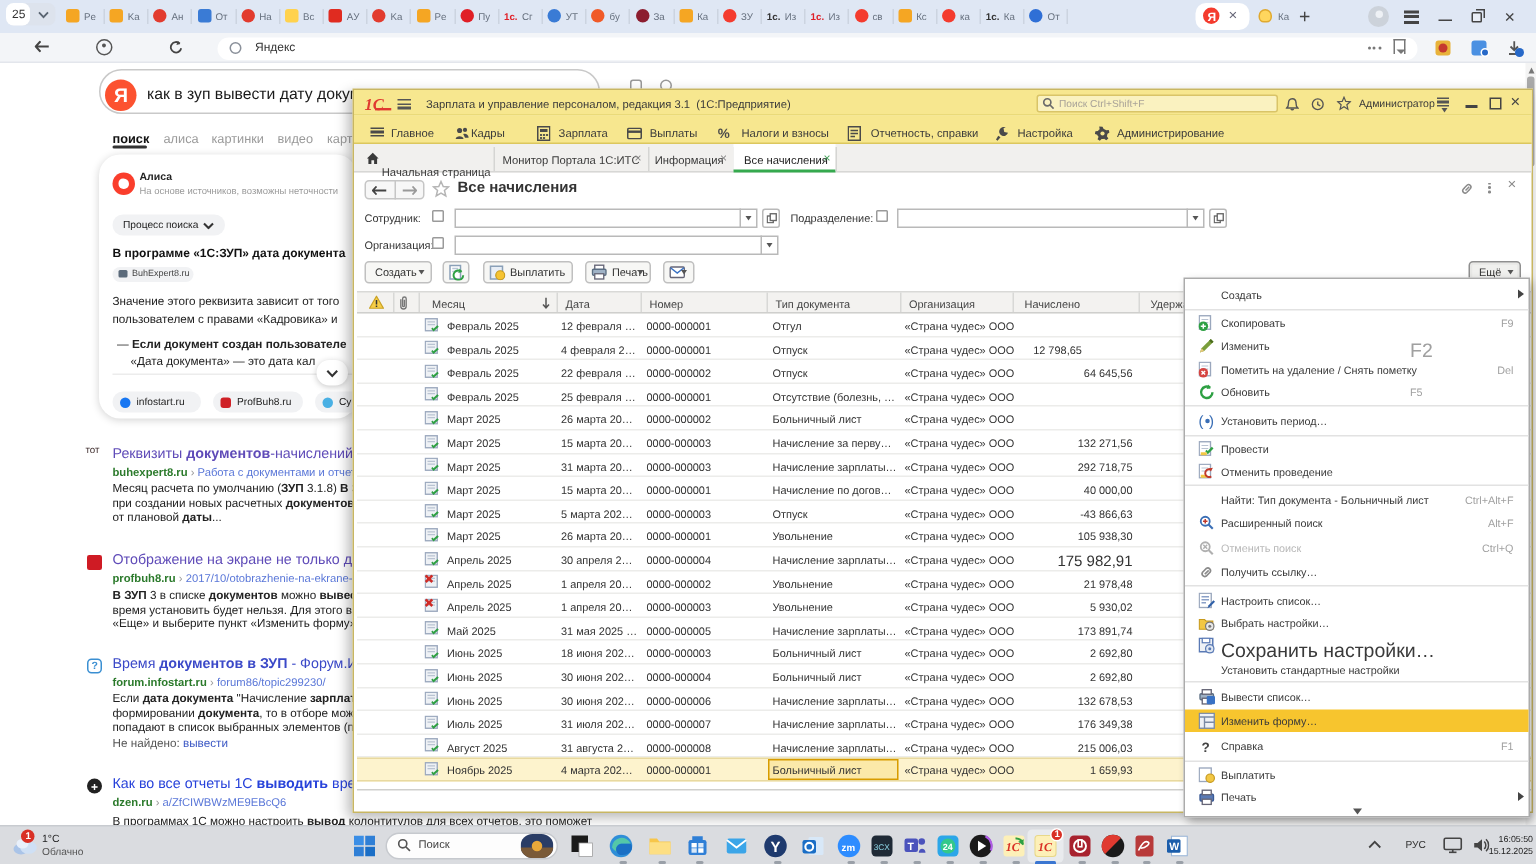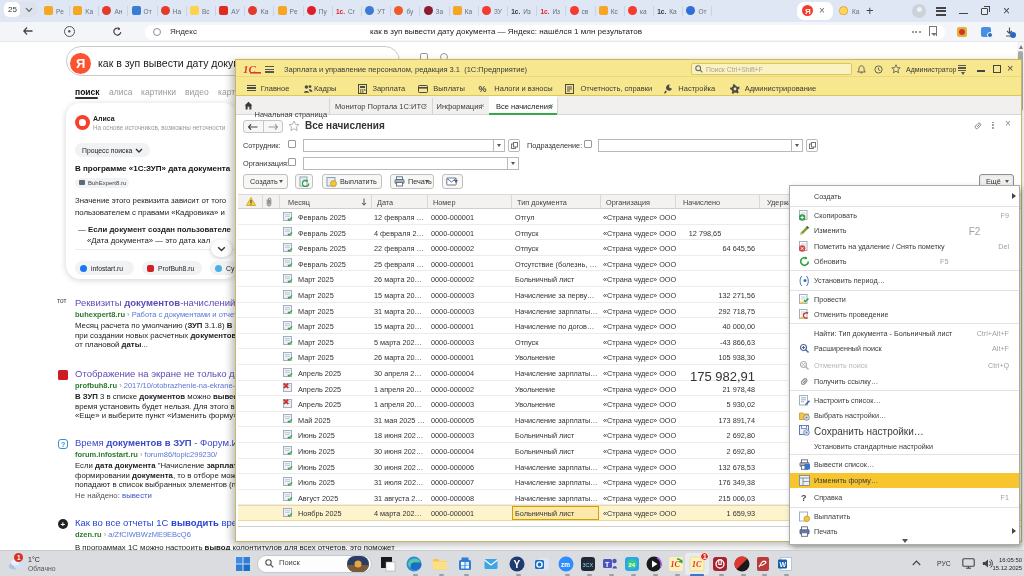--- a/index.html
+++ b/index.html
@@ -118,21 +118,20 @@
 <div class="a" style="left:67.5px;top:5.5px;font-size:6px;color:#555;">●</div>
 <div class="a" style="left:113px;top:5px;">
       <svg width="9" height="9" viewBox="0 0 9 9">
         <path d="M7.8 5.2 A3.5 3.5 0 1 1 6.8 2" fill="none" stroke="#444" stroke-width="1.2"></path>
         <path d="M5.6 0.2 L7.2 2.4 L4.6 3 Z" fill="#444"></path>
       </svg>
     </div>
 <div class="a" style="left:145px;top:2.5px;width:800px;height:15px;background:#fff;border-radius:8px;"></div>
 <div class="ci" style="left:153px;top:6px;width:8px;height:8px;border:1.2px solid #8a909a;"></div>
 <div class="a" style="left:170px;top:5px;font-size:8px;color:#333;">Яндекс</div>
-<div class="a" style="left:370px;top:5px;font-size:8px;color:#222;">как в зуп вывести дату документа — Яндекс: нашёлся 1 млн результатов</div>
 <div class="a" style="left:912.0px;top:8.5px;width:2px;height:2px;border-radius:50%;background:#777;"></div>
     <div class="a" style="left:915.4px;top:8.5px;width:2px;height:2px;border-radius:50%;background:#777;"></div>
     <div class="a" style="left:918.8px;top:8.5px;width:2px;height:2px;border-radius:50%;background:#777;"></div>
 <div class="a" style="left:929px;top:4px;width:8px;height:10px;border:1.2px solid #777;border-bottom:none;"></div>
 <div class="a" style="left:930.5px;top:11px;border-left:3.2px solid transparent;border-right:3.2px solid transparent;border-top:3.5px solid #777;"></div>
 <div class="a" style="left:957px;top:5px;width:10px;height:10px;background:#e8b23a;border-radius:2px;"></div>
 <div class="ci" style="left:959px;top:7px;width:6px;height:6px;background:#c5392f;"></div>
 <div class="a" style="left:981px;top:5px;width:10px;height:10px;background:#4a90e2;border-radius:2px;"></div>
 <div class="ci" style="left:987px;top:10px;width:6px;height:6px;background:#2668c8;border:1px solid #fff;"></div>
 <div class="a" style="left:1005px;top:5px;">
@@ -629,21 +628,21 @@
         <line x1="2" y1="2.6" x2="7" y2="2.6" stroke="#b9c3d2" stroke-width="0.8"></line>
         <line x1="2" y1="4.4" x2="7" y2="4.4" stroke="#b9c3d2" stroke-width="0.8"></line>
         <path d="M4.5 7.2 L6 9 L9.5 5.8 L8.6 4.9 L6 7.2 L5.3 6.3 Z" fill="#2ea043"></path>
       </svg>
     </div>
     <div class="a" style="left:62px;top:309.0px;font-size:7.3px;color:#333;white-space:nowrap;">Апрель 2025</div>
     <div class="a" style="left:138px;top:309.0px;font-size:7.3px;color:#333;white-space:nowrap;">30 апреля 2…</div>
     <div class="a" style="left:195px;top:309.0px;font-size:7.3px;color:#333;white-space:nowrap;">0000-000004</div>
     <div class="a" style="left:279px;top:309.0px;font-size:7.3px;color:#333;white-space:nowrap;">Начисление зарплаты…</div>
     <div class="a" style="left:367px;top:309.0px;font-size:7.3px;color:#333;white-space:nowrap;">«Страна чудес» ООО</div>
-    <div class="a" style="left:419px;top:309.0px;width:100px;font-size:13px;color:#333;text-align:right;">175 982,91</div>
+    <div class="a" style="left:419px;top:309.0px;width:100px;font-size:10px;color:#333;text-align:right;">175 982,91</div>
     <div class="a" style="left:2px;top:335.20000000000005px;width:783px;height:1px;background:#ececea;"></div>
     <div class="a" style="left:47px;top:323.1px;">
       <svg width="10" height="11" viewBox="0 0 10 11">
         <rect x="0.5" y="0.5" width="8" height="8" fill="#eef1f5" stroke="#9aa7bd" stroke-width="0.9"></rect>
         <line x1="2" y1="2.6" x2="7" y2="2.6" stroke="#b9c3d2" stroke-width="0.8"></line>
         <line x1="2" y1="4.4" x2="7" y2="4.4" stroke="#b9c3d2" stroke-width="0.8"></line>
         <path d="M0.2 1.2 L1.4 0 L3 1.6 L4.6 0 L5.8 1.2 L4.2 2.8 L5.8 4.4 L4.6 5.6 L3 4 L1.4 5.6 L0.2 4.4 L1.8 2.8 Z" fill="#cf2b26"></path>
       </svg>
     </div>
     <div class="a" style="left:62px;top:324.6px;font-size:7.3px;color:#333;white-space:nowrap;">Апрель 2025</div>
@@ -791,21 +790,21 @@
     <div class="a" style="left:24px;top:24.5px;font-size:7.2px;color:#3a3a3a;white-space:nowrap;">Скопировать</div>
     <div class="a" style="left:150px;top:24.5px;width:69px;font-size:7.2px;color:#a0a0a0;text-align:right;">F9</div>
     <div class="a" style="left:9px;top:39.0px;width:11px;height:11px;">
       <svg width="11" height="11" viewBox="0 0 11 11">
         <path d="M1 10 L2 7.2 L8.2 1 L10 2.8 L3.8 9 Z" fill="#7a9e3b"></path>
         <path d="M8.2 1 L10 2.8 L8.9 3.9 L7.1 2.1 Z" fill="#4a6b1e"></path>
         <path d="M1 10 L2 7.2 L3.8 9 Z" fill="#e8c87a"></path>
       </svg>
     </div>
     <div class="a" style="left:24px;top:40.0px;font-size:7.2px;color:#3a3a3a;white-space:nowrap;">Изменить</div>
-    <div class="a" style="left:150px;top:40.0px;width:69px;font-size:10px;color:#a0a0a0;text-align:center;">F2</div>
+    <div class="a" style="left:150px;top:40.0px;width:69px;font-size:13px;color:#a0a0a0;text-align:left;">F2</div>
     <div class="a" style="left:9px;top:54.5px;width:11px;height:11px;">
       <svg width="11" height="11" viewBox="0 0 11 11">
         <rect x="0.5" y="0.5" width="7.5" height="9" fill="#fff" stroke="#9aa7bd" stroke-width="0.9"></rect>
         <line x1="2" y1="3" x2="6.5" y2="3" stroke="#b9c3d2" stroke-width="0.8"></line>
         <line x1="2" y1="5" x2="6.5" y2="5" stroke="#b9c3d2" stroke-width="0.8"></line>
         <circle cx="3.2" cy="7.5" r="3.2" fill="#d64541"></circle>
         <path d="M2 6.3 L4.4 8.7 M4.4 6.3 L2 8.7" stroke="#fff" stroke-width="1"></path>
       </svg>
     </div>
     <div class="a" style="left:24px;top:55.5px;font-size:7.2px;color:#3a3a3a;white-space:nowrap;">Пометить на удаление / Снять пометку</div>
@@ -896,21 +895,21 @@
     </div>
     <div class="a" style="left:24px;top:225.0px;font-size:7.2px;color:#3a3a3a;white-space:nowrap;">Выбрать настройки…</div>
     <div class="a" style="left:9px;top:239.3px;width:11px;height:11px;">
       <svg width="11" height="11" viewBox="0 0 11 11">
         <rect x="0.5" y="0.5" width="9" height="9" fill="#eef1f5" stroke="#5a7ab5" stroke-width="1"></rect>
         <rect x="2.5" y="0.5" width="5" height="3" fill="#fff" stroke="#5a7ab5" stroke-width="0.8"></rect>
         <circle cx="7.5" cy="7.5" r="2.8" fill="#dfe7f2" stroke="#5a7ab5" stroke-width="0.8"></circle>
         <circle cx="7.5" cy="7.5" r="1" fill="#5a7ab5"></circle>
       </svg>
     </div>
-    <div class="a" style="left:24px;top:240.3px;font-size:10px;color:#3a3a3a;white-space:nowrap;">Сохранить настройки…</div>
+    <div class="a" style="left:24px;top:240.3px;font-size:13px;color:#3a3a3a;white-space:nowrap;">Сохранить настройки…</div>
     <div class="a" style="left:24px;top:256.0px;font-size:7.2px;color:#3a3a3a;white-space:nowrap;">Установить стандартные настройки</div>
     <div class="a" style="left:0px;top:267.6px;width:231px;height:1px;background:#e2e2e2;"></div>
     <div class="a" style="left:9px;top:273.3px;width:11px;height:11px;">
       <svg width="11" height="11" viewBox="0 0 11 11">
         <rect x="1" y="3.5" width="9" height="4" rx="0.8" fill="#9fb2c6" stroke="#5a6d82" stroke-width="0.9"></rect>
         <rect x="2.5" y="0.8" width="6" height="3" fill="#fff" stroke="#667" stroke-width="0.9"></rect>
         <rect x="2.5" y="6.5" width="6" height="3.8" fill="#fff" stroke="#667" stroke-width="0.9"></rect>
         <rect x="5.5" y="5" width="5.5" height="5.5" fill="#3a72c4" rx="0.8"></rect>
       </svg>
     </div>

